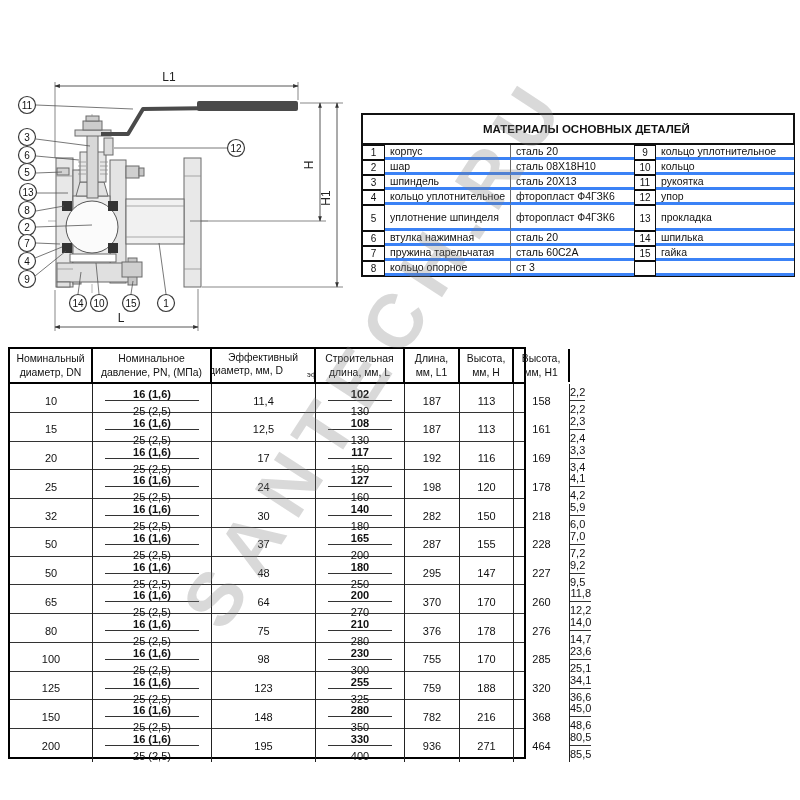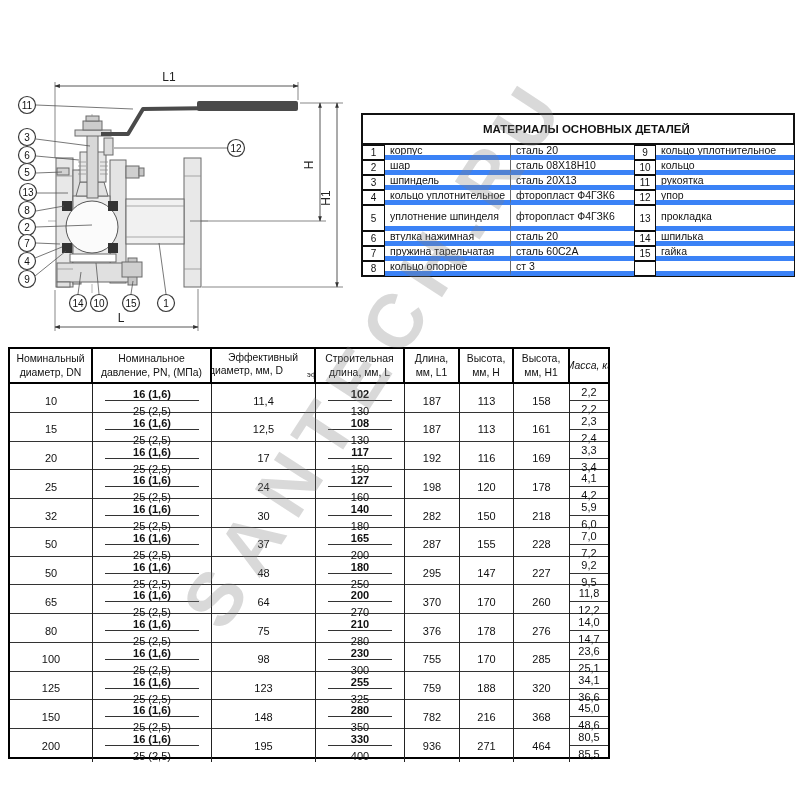--- a/index.html
+++ b/index.html
@@ -31,26 +31,26 @@
     font-weight:bold;font-size:11.5px;white-space:nowrap;
   }
   .mat-body{border:1.5px solid #111;border-top:none;background:transparent;}
   .mt-row{display:grid;grid-template-columns:23px 125px 124px 22px 1fr;height:15px;}
   div.mt-row:nth-of-type(5){height:26px;}
   .mt-num{
     border:1.5px solid #0d0d0d;box-sizing:border-box;
     display:flex;align-items:center;justify-content:center;font-size:10px;
   }
   .mt-name,.mt-mat,.mt-name2{
-    border-bottom:5px solid #3b82f6;display:flex;align-items:center;
+    border-bottom:3px solid #3b82f6;display:flex;align-items:center;
     padding-left:5px;white-space:nowrap;overflow:hidden;
   }
   .mt-mat{border-left:1px solid #6a6a6a;}
   
-  .dims-table{position:absolute;left:8px;top:347px;width:602px;z-index:2;border:2px solid #000;box-sizing:border-box;background:transparent;}
+  .dims-table{position:absolute;left:8px;top:347px;width:518px;z-index:2;border:2px solid #000;box-sizing:border-box;background:transparent;}
   .dt-header{
     display:grid;grid-template-columns:83px 119px 104px 89px 55px 54px 56px 1fr;
     height:33px;border-bottom:2px solid #000;
   }
   .th{
     border-right:2px solid #000;display:flex;flex-direction:column;
     align-items:center;justify-content:center;text-align:center;
     font-size:10.4px;line-height:1.3;white-space:nowrap;overflow:hidden;
   }
   .th:last-child{border-right:none;font-style:italic;}

